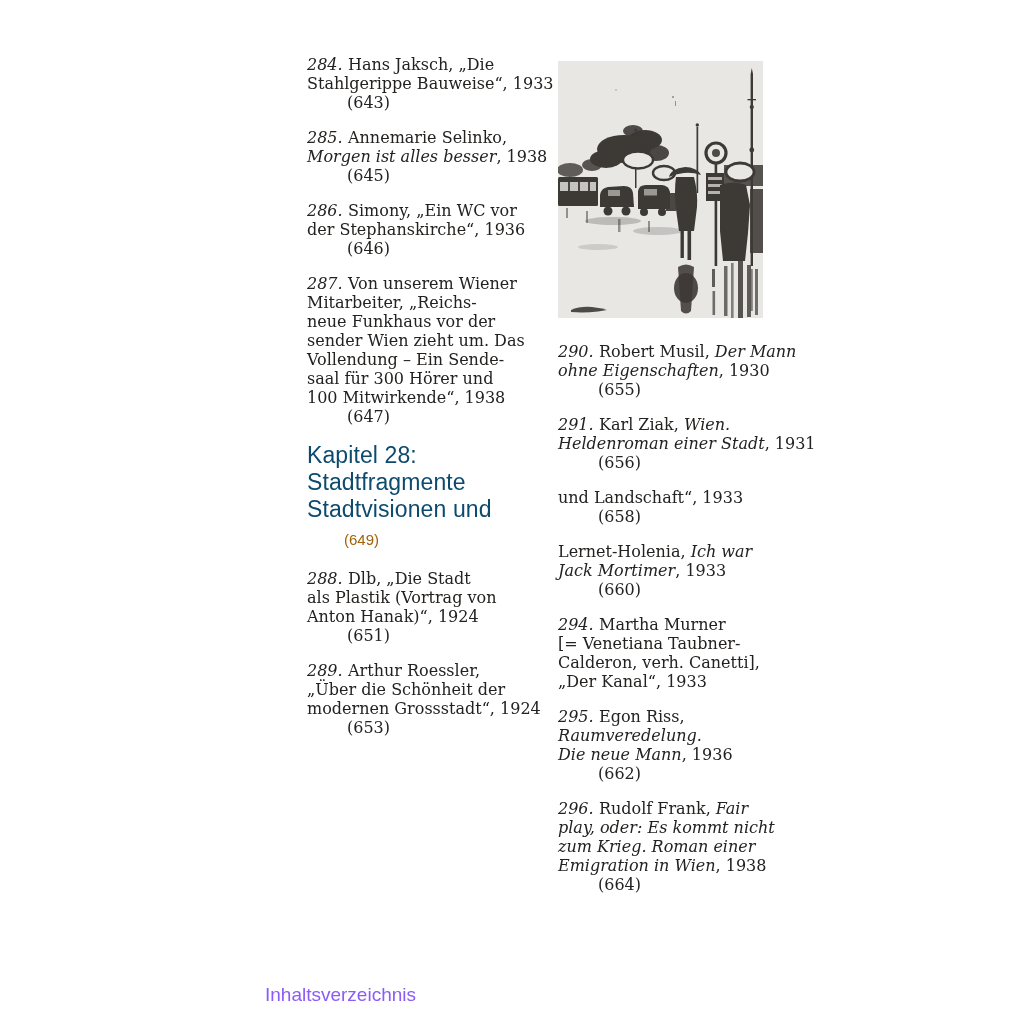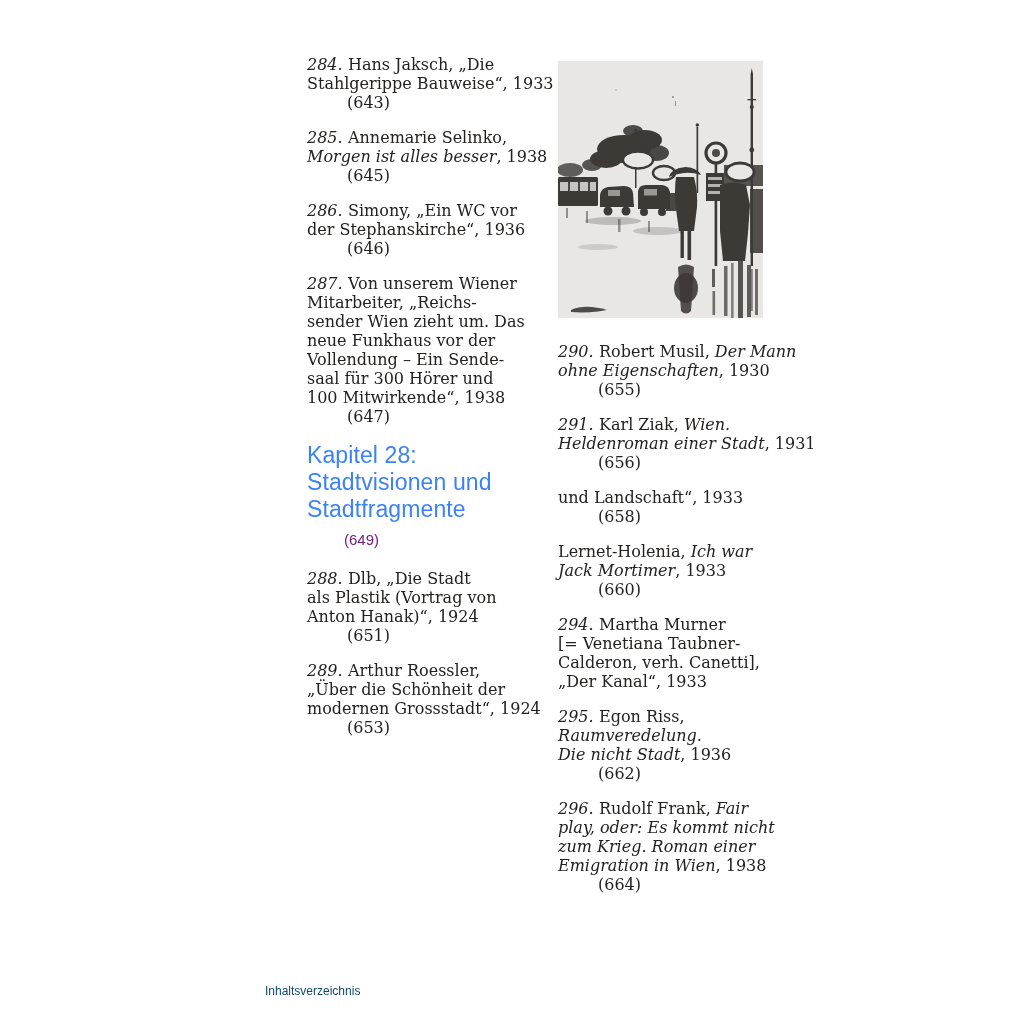--- a/index.html
+++ b/index.html
@@ -11,31 +11,31 @@
   .col{position:absolute;}
   .col-left{left:307px;top:55px;width:235px;}
   .col-right{left:558px;top:61px;width:245px;}
   .entry{margin:0 0 16px 0;font-size:16px;line-height:19px;}
   .entry .line{white-space:nowrap;}
   .entry .num{display:inline-block;width:41px;font-style:italic;}
   .entry .it{font-style:italic;}
   .entry .page-num{padding-left:40px;}
   .heading{
     margin:0;font-family:"Liberation Sans", sans-serif;font-weight:500;
-    font-size:23px;line-height:27px;color:#3b82f6;letter-spacing:0.1px;
+    font-size:23px;line-height:27px;color:#0c4a6e;letter-spacing:0.1px;
   }
   .heading .hline{display:block;white-space:nowrap;}
   .heading-page{
     font-family:"Liberation Sans", sans-serif;font-size:15px;line-height:19px;
-    color:#701a75;padding-left:37px;margin:7px 0 20px 0;
+    color:#a16207;padding-left:37px;margin:7px 0 20px 0;
   }
   .photo{display:block;width:205px;height:257px;margin:0 0 24px 0;}
   .footer{
     position:absolute;left:265px;top:984px;
-    font-family:"Liberation Sans", sans-serif;font-size:12px;color:#0c4a6e;
+    font-family:"Liberation Sans", sans-serif;font-size:19px;color:#8b5cf6;
   }
 </style>
 </head>
 <body>
 
 <div class="page">
 
   <div class="col col-left">
     <div>
         <div class="entry">
@@ -49,33 +49,33 @@
           <div class="line page-num">(645)</div>
         </div>
         <div class="entry">
           <div class="line"><span class="num">286.</span><span>Simony, „Ein WC vor</span></div>
           <div class="line"><span>der Stephanskirche“, 1936</span></div>
           <div class="line page-num">(646)</div>
         </div>
         <div class="entry">
           <div class="line"><span class="num">287.</span><span>Von unserem Wiener</span></div>
           <div class="line"><span>Mitarbeiter, „Reichs-</span></div>
+          <div class="line"><span>neue Funkhaus vor der</span></div>
           <div class="line"><span>sender Wien zieht um. Das</span></div>
-          <div class="line"><span>neue Funkhaus vor der</span></div>
           <div class="line"><span>Vollendung – Ein Sende-</span></div>
           <div class="line"><span>saal für 300 Hörer und</span></div>
           <div class="line"><span>100 Mitwirkende“, 1938</span></div>
           <div class="line page-num">(647)</div>
         </div>
       </div>
 
     <h2 class="heading">
       <span class="hline">Kapitel 28:</span>
+      <span class="hline">Stadtfragmente</span>
       <span class="hline">Stadtvisionen und</span>
-      <span class="hline">Stadtfragmente</span>
     </h2>
     <div class="heading-page">(649)</div>
 
     <div>
         <div class="entry">
           <div class="line"><span class="num">288.</span><span>Dlb, „Die Stadt</span></div>
           <div class="line"><span>als Plastik (Vortrag von</span></div>
           <div class="line"><span>Anton Hanak)“, 1924</span></div>
           <div class="line page-num">(651)</div>
         </div>
@@ -205,21 +205,21 @@
         </div>
         <div class="entry">
           <div class="line"><span class="num">294.</span><span>Martha Murner</span></div>
           <div class="line"><span>[= Venetiana Taubner-</span></div>
           <div class="line"><span>Calderon, verh. Canetti],</span></div>
           <div class="line"><span>„Der Kanal“, 1933</span></div>
         </div>
         <div class="entry">
           <div class="line"><span class="num">295.</span><span>Egon Riss,</span></div>
           <div class="line"><span class="it">Raumveredelung.</span></div>
-          <div class="line"><span class="it">Die nicht Stadt</span><span>, 1936</span></div>
+          <div class="line"><span class="it">Die neue Mann</span><span>, 1936</span></div>
           <div class="line page-num">(662)</div>
         </div>
         <div class="entry">
           <div class="line"><span class="num">296.</span><span>Rudolf Frank, </span><span class="it">Fair</span></div>
           <div class="line"><span class="it">play, oder: Es kommt nicht</span></div>
           <div class="line"><span class="it">zum Krieg. Roman einer</span></div>
           <div class="line"><span class="it">Emigration in Wien</span><span>, 1938</span></div>
           <div class="line page-num">(664)</div>
         </div>
       </div>

